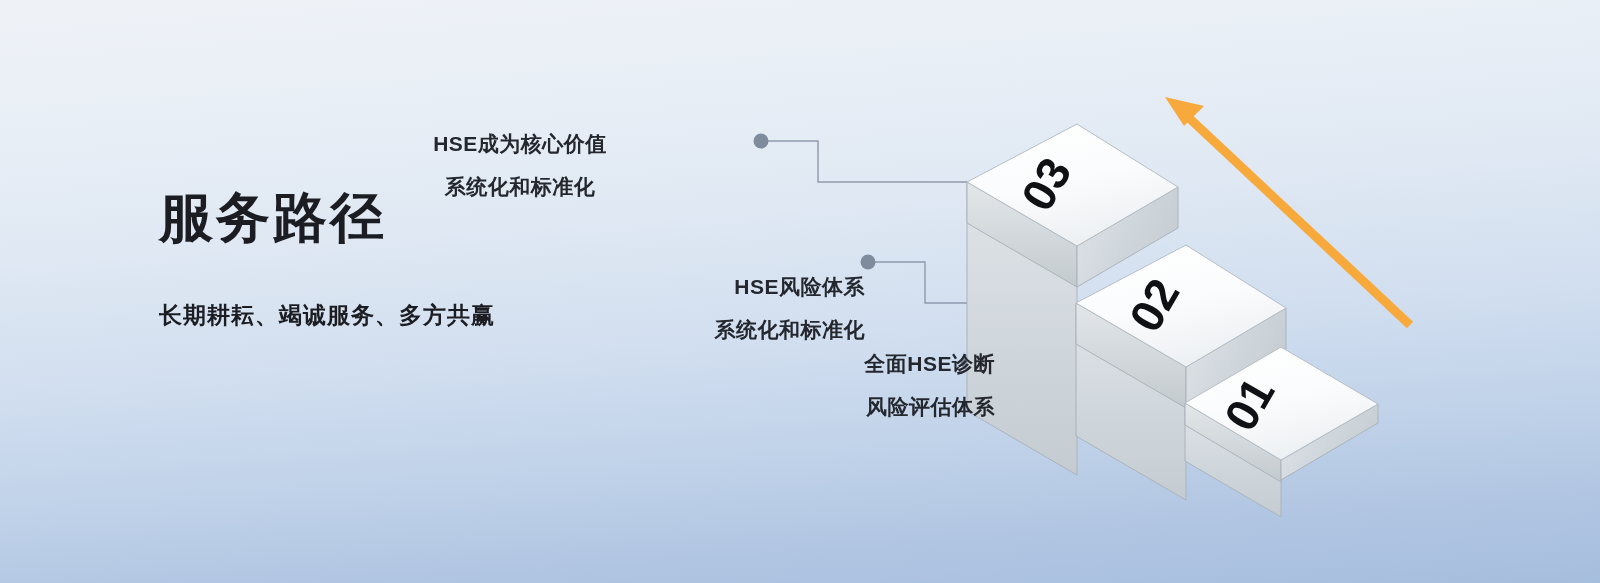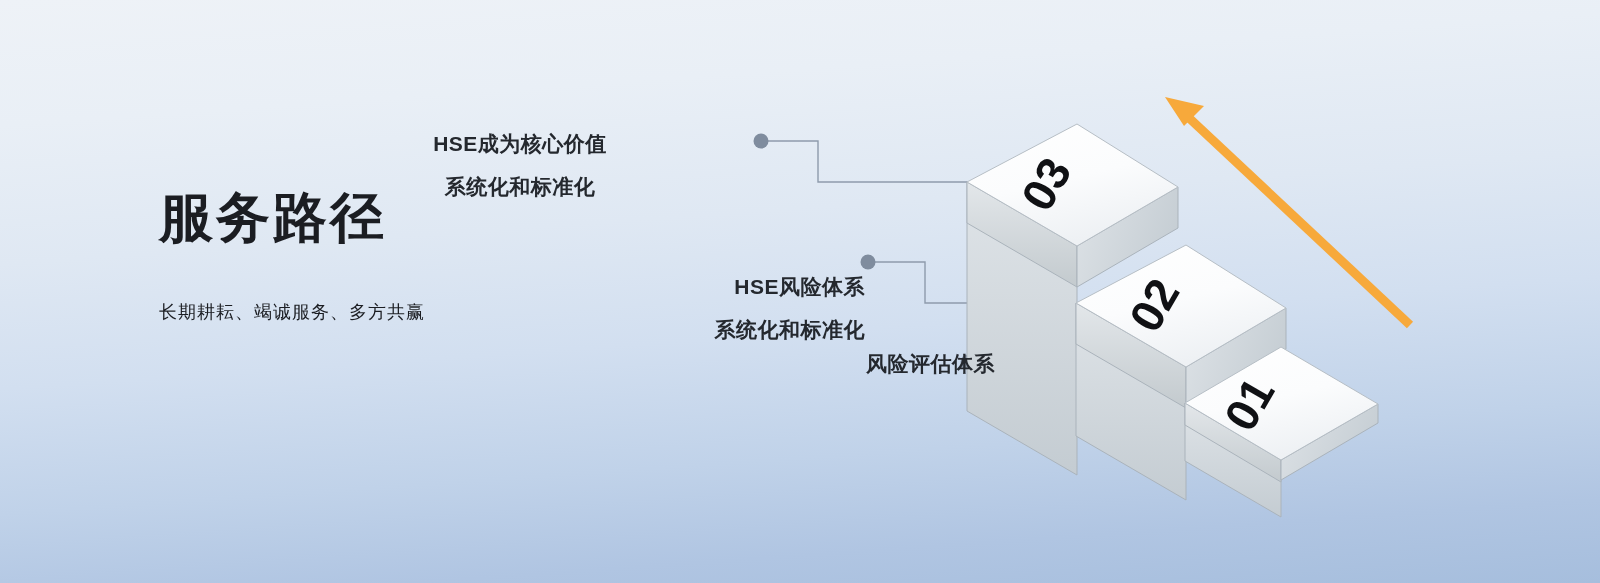--- a/index.html
+++ b/index.html
@@ -38,22 +38,22 @@
   .page-title {
     font-size: 54px;
     font-weight: 700;
     letter-spacing: 3px;
     color: #1b1d22;
     line-height: 1.18;
     margin: 0;
     white-space: nowrap;
   }
   .page-subtitle {
-    font-size: 18px;
-    font-weight: 400;
+    font-size: 23px;
+    font-weight: 700;
     letter-spacing: 1px;
     color: #1b1d22;
     margin: 0;
     padding-top: 50px;
     white-space: nowrap;
   }
 
   
   #scene {
     position: absolute;
@@ -177,16 +177,17 @@
     <span class="line">HSE成为核心价值</span>
     <span class="line">系统化和标准化</span>
   </div>
 
   <div class="step-label" id="label-2">
     <span class="line">HSE风险体系</span>
     <span class="line">系统化和标准化</span>
   </div>
 
   <div class="step-label" id="label-1">
+    <span class="line">全面HSE诊断</span>
     <span class="line">风险评估体系</span>
   </div>
 
 </div>
 
 </body></html>

